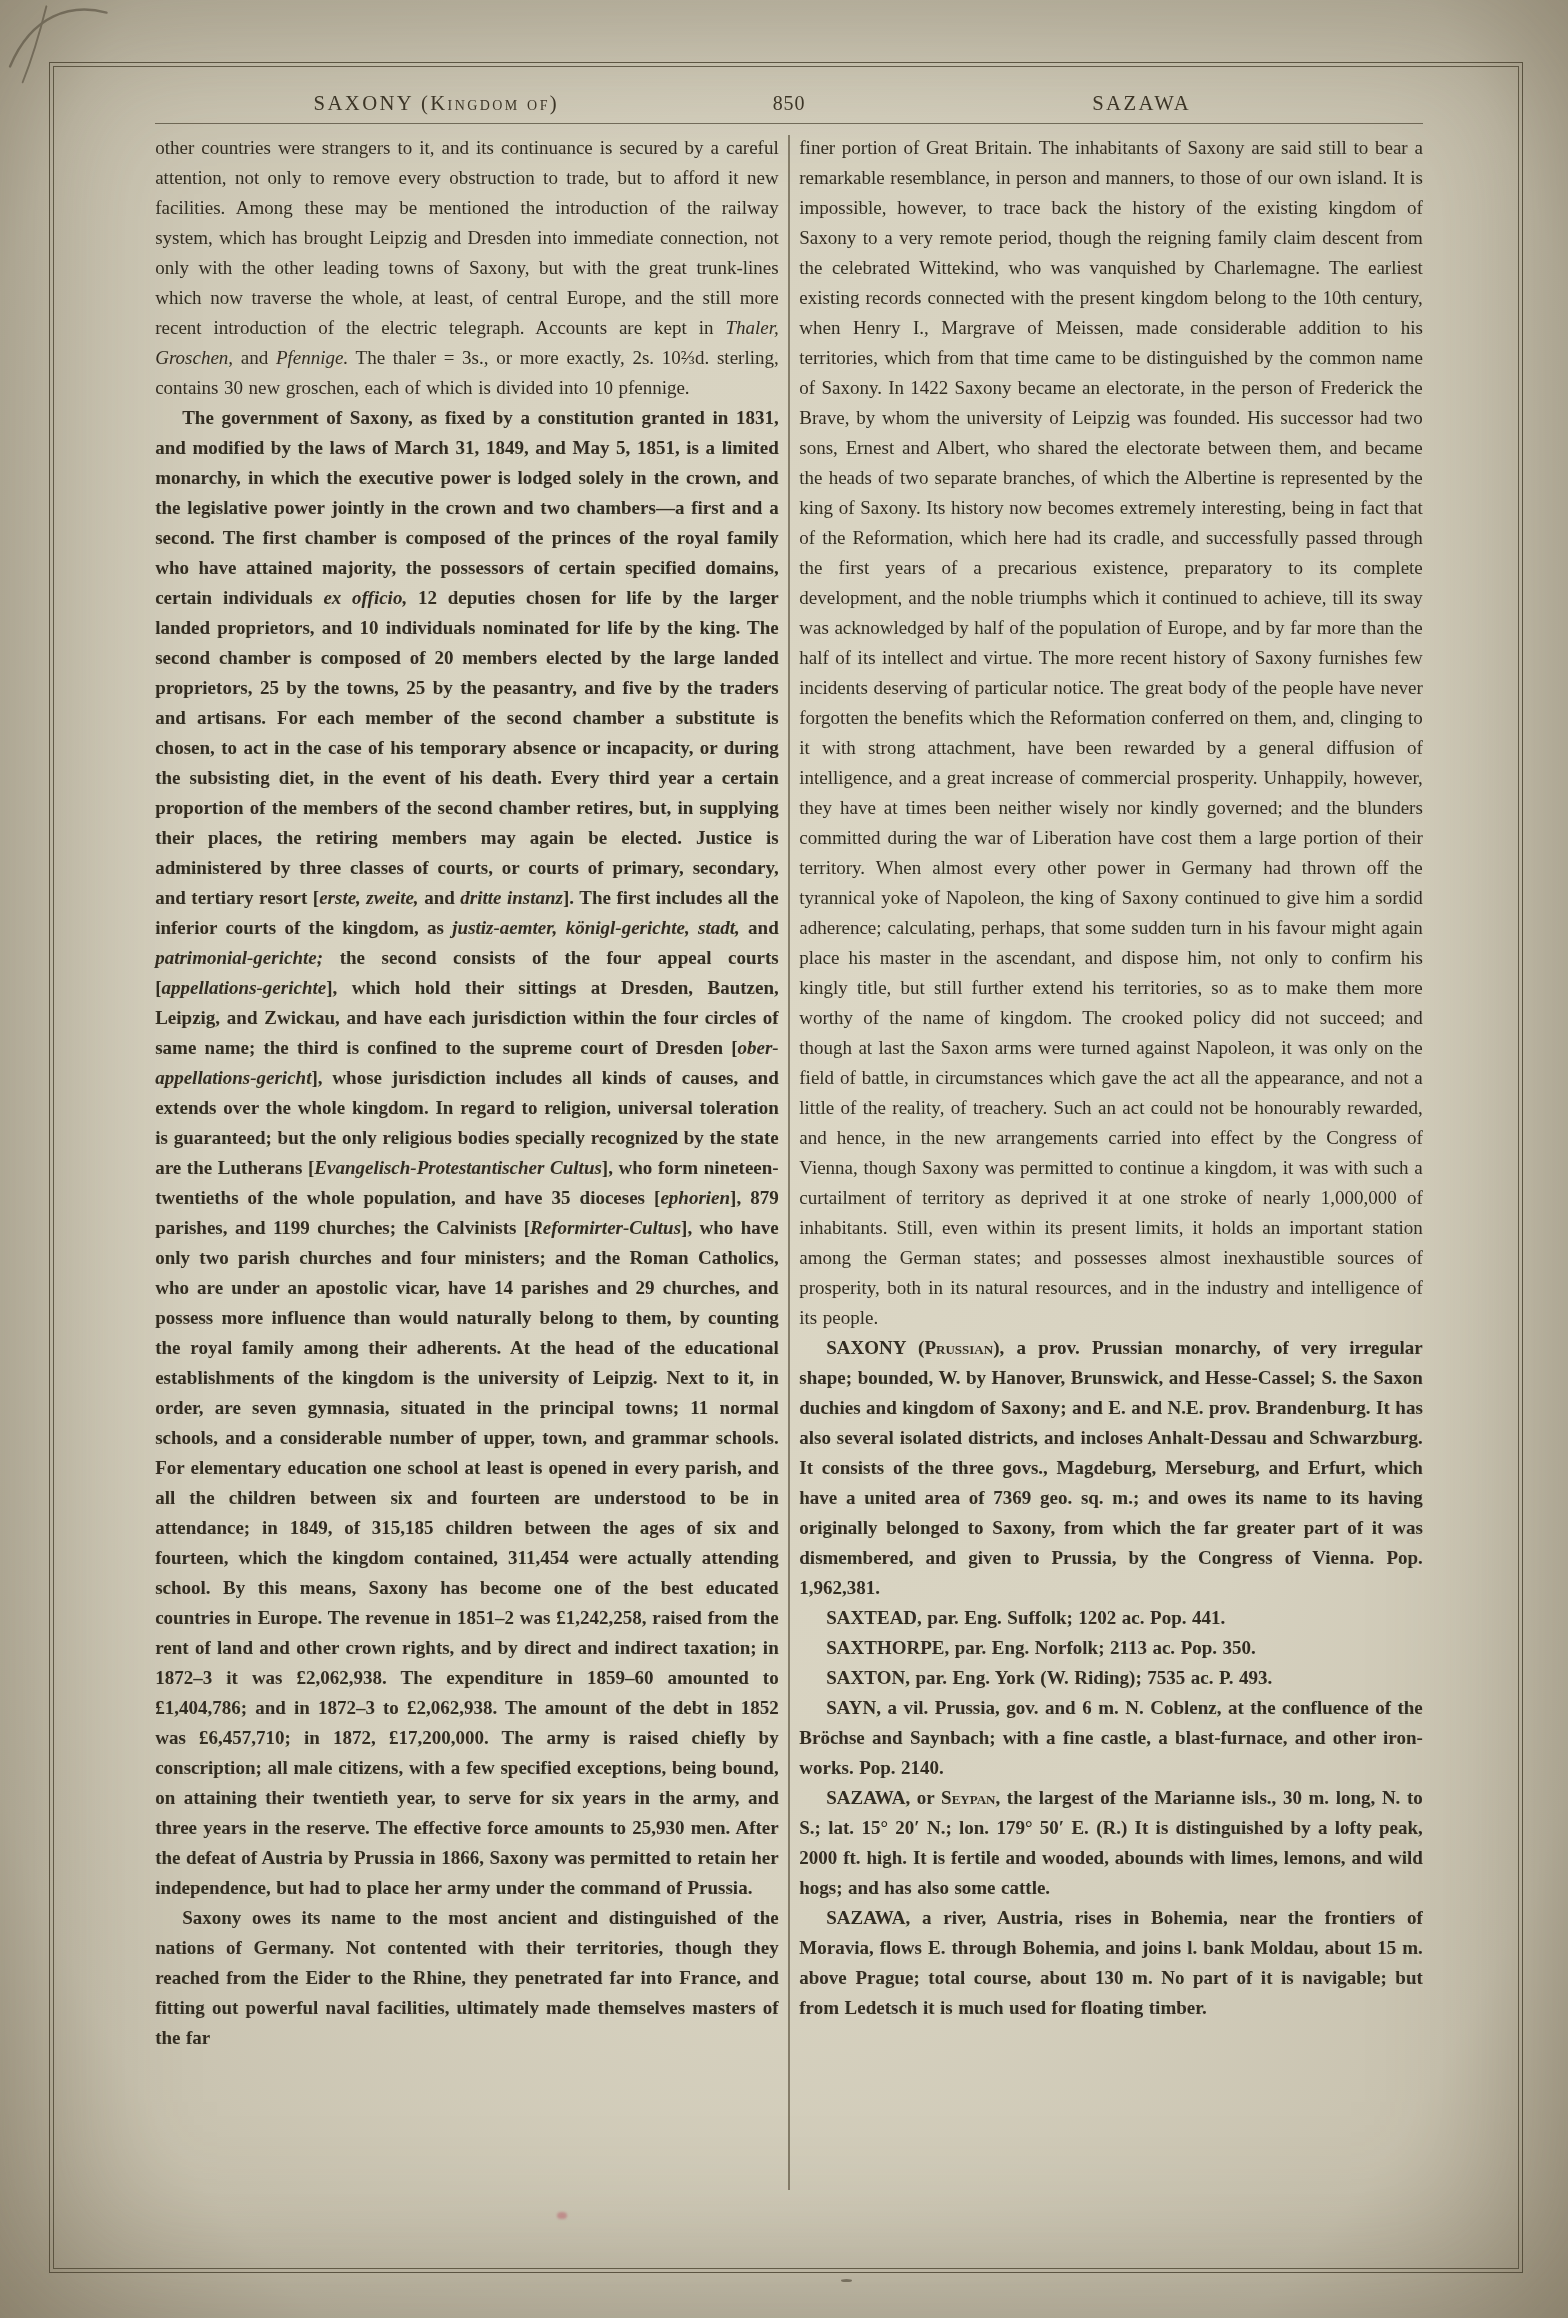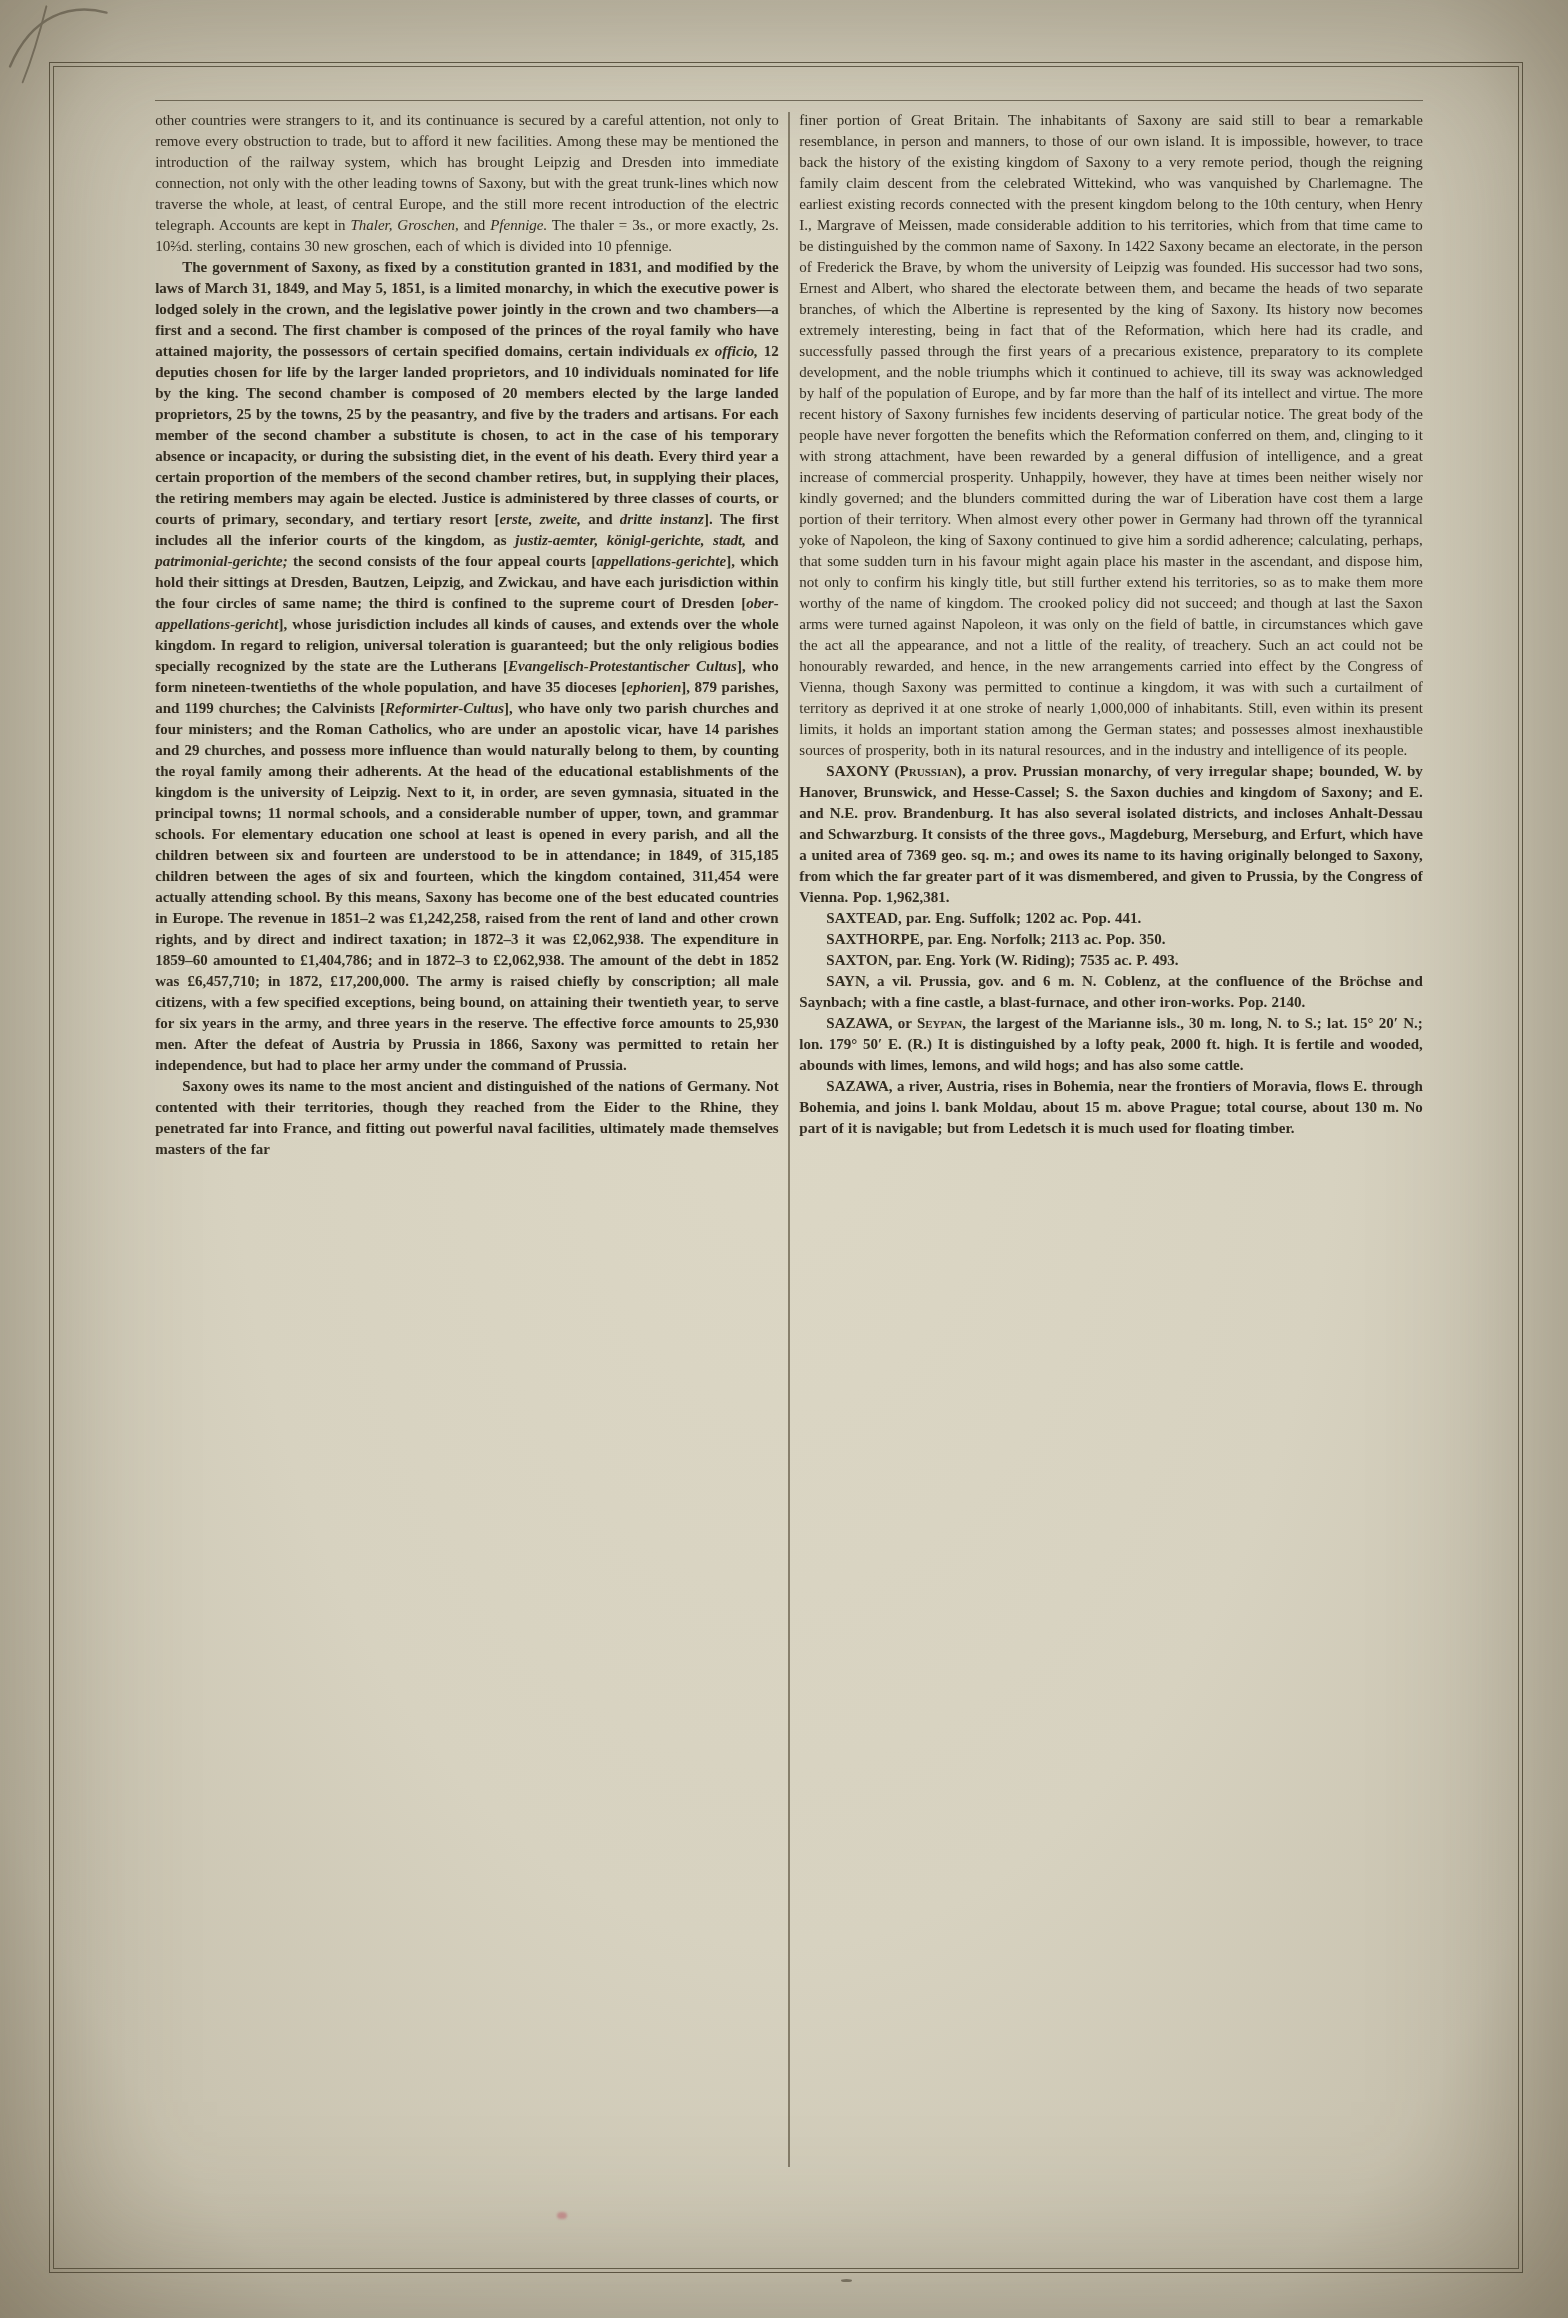--- a/index.html
+++ b/index.html
@@ -28,21 +28,21 @@
   .content{
     position:absolute;inset:4px;
     padding:20.7px 91px 0 97px;
   }
   .running-head{display:flex;align-items:baseline;color:#3b3426;}
   .rh-side{flex:1;text-align:center;font-size:20.7px;letter-spacing:2.4px;font-variant:small-caps;}
   .rh-num{width:143px;text-align:center;font-size:20px;letter-spacing:0.8px;}
   .head-rule{border-top:1.6px solid rgba(73,66,48,0.7);margin-top:8px;}
   .columns{display:flex;align-items:stretch;height:2063px;margin-top:9.5px;}
   .col{
-    flex:1;font-size:15px;line-height:21px;text-align:justify;
+    flex:1;font-size:19px;line-height:30px;text-align:justify;
     color:#322c21;word-spacing:0.04em;
     hyphens:auto;-webkit-hyphens:auto;
   }
   .col p{margin:0;}
   p.indent{text-indent:27px;font-weight:bold;}
   .divider{width:1.6px;background:rgba(90,82,62,0.65);margin:1.6px 9.5px 6.4px 9.5px;}
   .it{font-style:italic;}
   .sc{font-variant:small-caps;}
   .flourish{position:absolute;left:4.8px;top:0;opacity:0.55;}
   .ink-spot{
@@ -61,20 +61,25 @@
 
   <svg class="flourish" width="135" height="87" viewBox="0 0 170 110">
     <path d="M6,84 C34,18 84,4 128,16" fill="none" stroke="#4a4336" stroke-width="3" stroke-linecap="round"></path>
     <path d="M52,8 C44,40 34,74 22,104" fill="none" stroke="#4a4336" stroke-width="2.4" stroke-linecap="round"></path>
   </svg>
 
   <div class="frame">
     <div class="frame-inner">
       <div class="content">
 
+        <div class="running-head">
+          <div class="rh-side">SAXONY (Kingdom of)</div>
+          <div class="rh-num">850</div>
+          <div class="rh-side">SAZAWA</div>
+        </div>
 
         <div class="head-rule"></div>
 
         <div class="columns">
           <div class="col">
               <p class="para"><span>other countries were strangers to it, and its continuance is secured by a careful attention, not only to remove every obstruction to trade, but to afford it new facilities. Among these may be mentioned the introduction of the railway system, which has brought Leipzig and Dresden into immediate connection, not only with the other leading towns of Saxony, but with the great trunk-lines which now traverse the whole, at least, of central Europe, and the still more recent introduction of the electric telegraph. Accounts are kept in </span><span class="it">Thaler, Groschen,</span><span> and </span><span class="it">Pfennige.</span><span> The thaler = 3s., or more exactly, 2s. 10⅔d. sterling, contains 30 new groschen, each of which is divided into 10 pfennige.</span></p>
               <p class="para indent"><span>The government of Saxony, as fixed by a constitution granted in 1831, and modified by the laws of March 31, 1849, and May 5, 1851, is a limited monarchy, in which the executive power is lodged solely in the crown, and the legislative power jointly in the crown and two chambers—a first and a second. The first chamber is composed of the princes of the royal family who have attained majority, the possessors of certain specified domains, certain individuals </span><span class="it">ex officio,</span><span> 12 deputies chosen for life by the larger landed proprietors, and 10 individuals nominated for life by the king. The second chamber is composed of 20 members elected by the large landed proprietors, 25 by the towns, 25 by the peasantry, and five by the traders and artisans. For each member of the second chamber a substitute is chosen, to act in the case of his temporary absence or incapacity, or during the subsisting diet, in the event of his death. Every third year a certain proportion of the members of the second chamber retires, but, in supplying their places, the retiring members may again be elected. Justice is administered by three classes of courts, or courts of primary, secondary, and tertiary resort [</span><span class="it">erste, zweite,</span><span> and </span><span class="it">dritte instanz</span><span>]. The first includes all the inferior courts of the kingdom, as </span><span class="it">justiz-aemter, königl-gerichte, stadt,</span><span> and </span><span class="it">patrimonial-gerichte;</span><span> the second consists of the four appeal courts [</span><span class="it">appellations-gerichte</span><span>], which hold their sittings at Dresden, Bautzen, Leipzig, and Zwickau, and have each jurisdiction within the four circles of same name; the third is confined to the supreme court of Dresden [</span><span class="it">ober-appellations-gericht</span><span>], whose jurisdiction includes all kinds of causes, and extends over the whole kingdom. In regard to religion, universal toleration is guaranteed; but the only religious bodies specially recognized by the state are the Lutherans [</span><span class="it">Evangelisch-Protestantischer Cultus</span><span>], who form nineteen-twentieths of the whole population, and have 35 dioceses [</span><span class="it">ephorien</span><span>], 879 parishes, and 1199 churches; the Calvinists [</span><span class="it">Reformirter-Cultus</span><span>], who have only two parish churches and four ministers; and the Roman Catholics, who are under an apostolic vicar, have 14 parishes and 29 churches, and possess more influence than would naturally belong to them, by counting the royal family among their adherents. At the head of the educational establishments of the kingdom is the university of Leipzig. Next to it, in order, are seven gymnasia, situated in the principal towns; 11 normal schools, and a considerable number of upper, town, and grammar schools. For elementary education one school at least is opened in every parish, and all the children between six and fourteen are understood to be in attendance; in 1849, of 315,185 children between the ages of six and fourteen, which the kingdom contained, 311,454 were actually attending school. By this means, Saxony has become one of the best educated countries in Europe. The revenue in 1851–2 was £1,242,258, raised from the rent of land and other crown rights, and by direct and indirect taxation; in 1872–3 it was £2,062,938. The expenditure in 1859–60 amounted to £1,404,786; and in 1872–3 to £2,062,938. The amount of the debt in 1852 was £6,457,710; in 1872, £17,200,000. The army is raised chiefly by conscription; all male citizens, with a few specified exceptions, being bound, on attaining their twentieth year, to serve for six years in the army, and three years in the reserve. The effective force amounts to 25,930 men. After the defeat of Austria by Prussia in 1866, Saxony was permitted to retain her independence, but had to place her army under the command of Prussia.</span></p>
               <p class="para indent"><span>Saxony owes its name to the most ancient and distinguished of the nations of Germany. Not contented with their territories, though they reached from the Eider to the Rhine, they penetrated far into France, and fitting out powerful naval facilities, ultimately made themselves masters of the far</span></p>
             </div>
           <div class="divider"></div>

